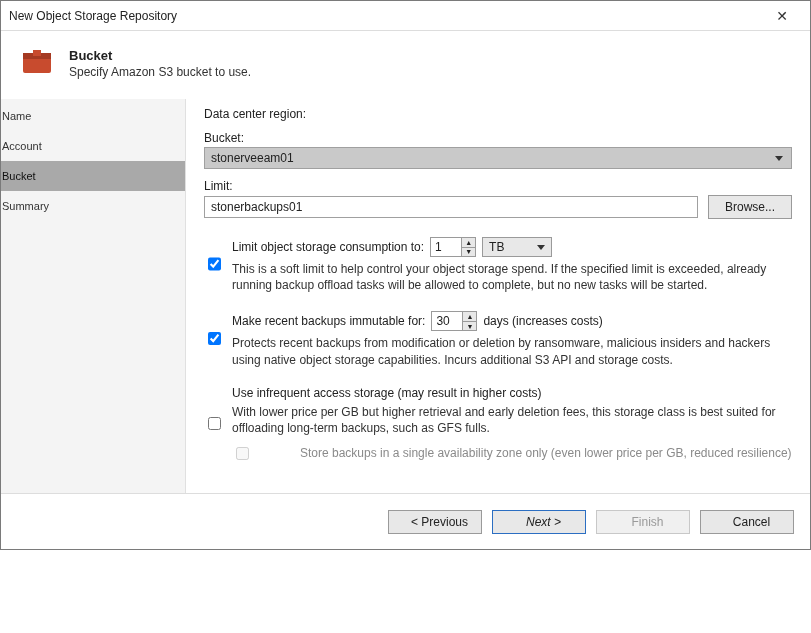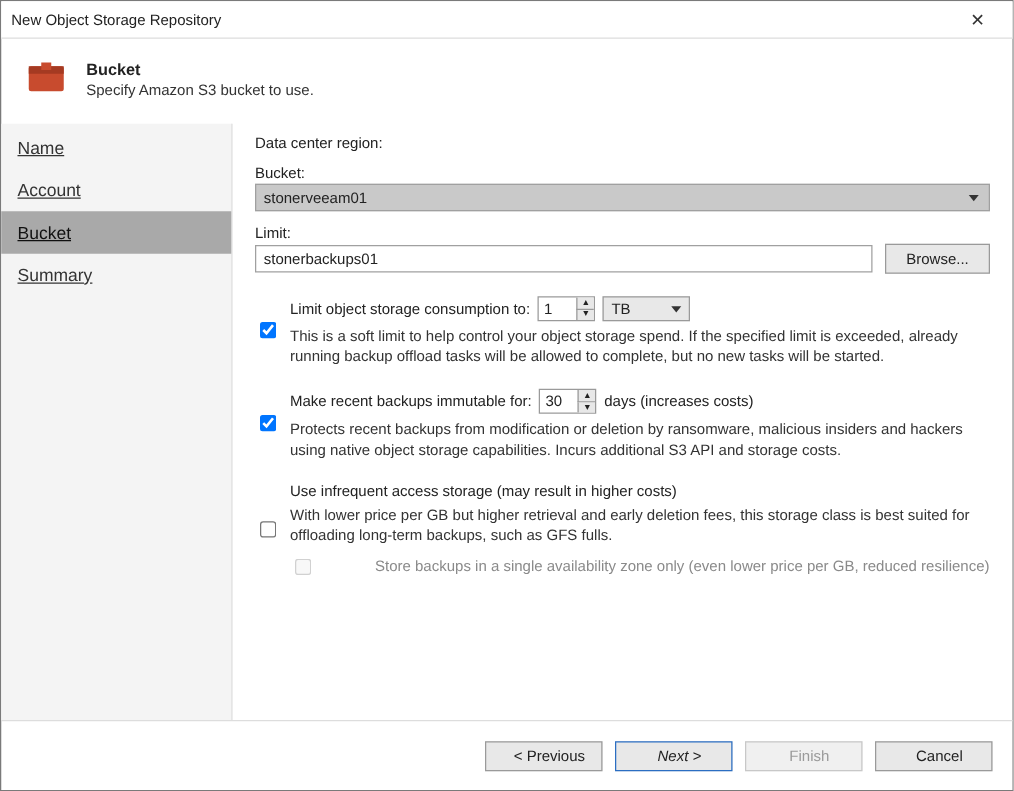--- a/index.html
+++ b/index.html
@@ -5,21 +5,21 @@
   * { box-sizing: border-box; }
   body {
     margin: 0;
     font-family: "Segoe UI", Tahoma, sans-serif;
     font-size: 12px;
     color: #222;
     background: #fff;
   }
   .window {
     width: 811px;
-    height: 633px;
+    height: 550px;
     border: 1px solid #7a7a7a;
     background: #fff;
     display: flex;
     flex-direction: column;
   }
   .titlebar {
     height: 30px;
     display: flex;
     align-items: center;
     padding: 0 8px;
@@ -52,25 +52,24 @@
     display: flex;
     min-height: 0;
   }
   .sidebar {
     width: 185px;
     background: #f4f4f4;
     border-right: 1px solid #e0e0e0;
     padding-top: 2px;
   }
   .side-item {
-    padding: 9px 13px;
-    font-size: 14px;
+    padding: 9px 1px;
+    font-size: 11px;
     color: #333;
     cursor: pointer;
-    text-decoration: underline;
   }
   .side-item.active {
     background: #a9a9a9;
     color: #111;
   }
   .main {
     flex: 1;
     padding: 8px 18px 0 18px;
     overflow: auto;
   }

